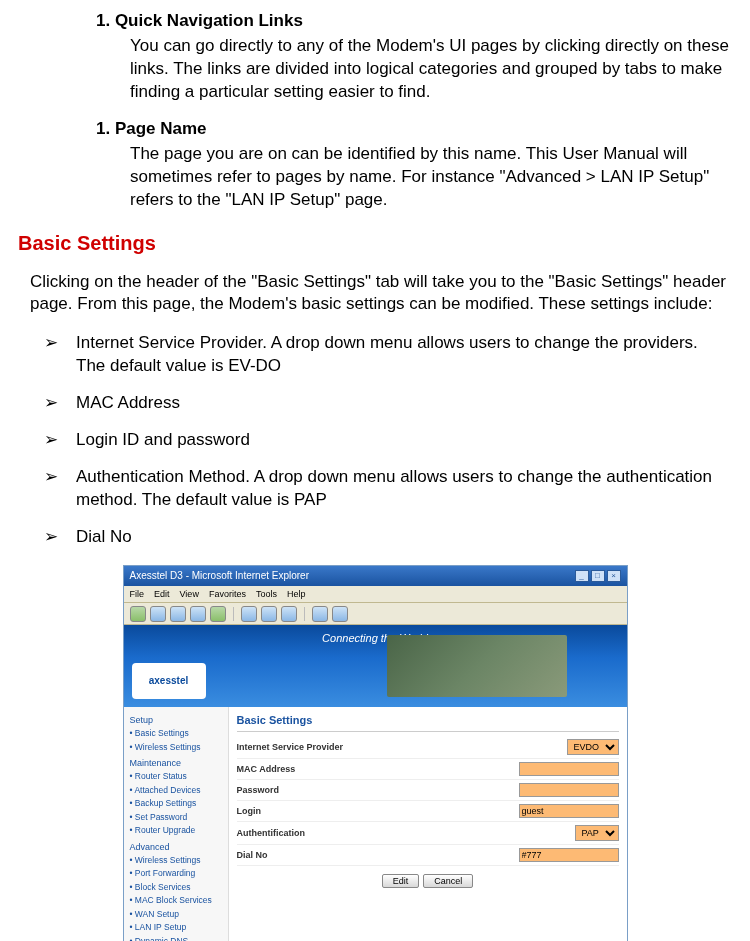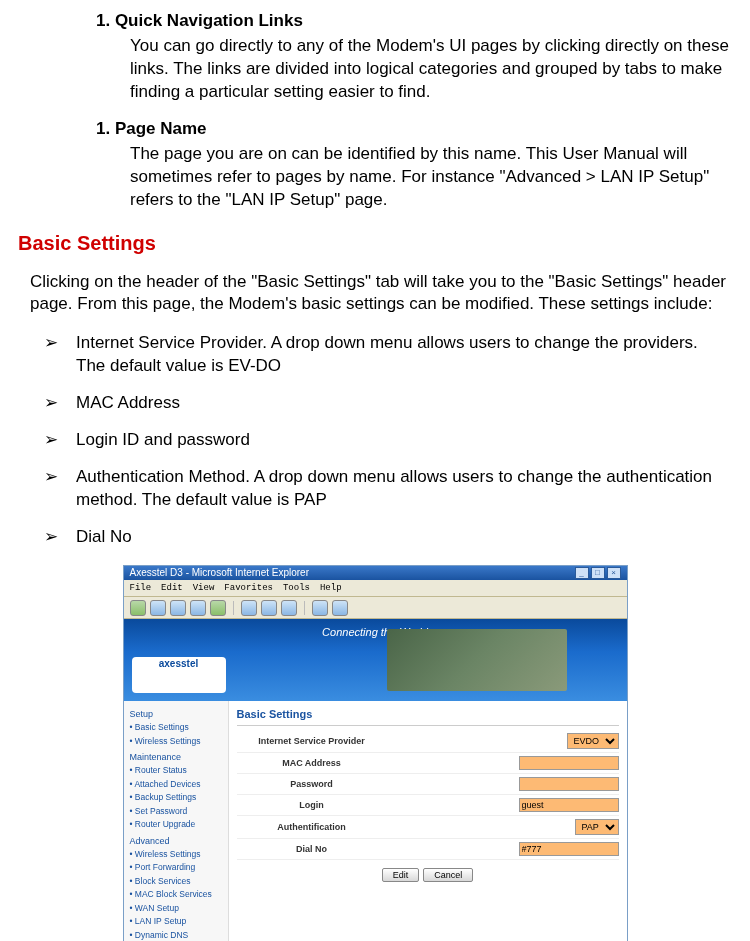--- a/index.html
+++ b/index.html
@@ -36,39 +36,39 @@
   font-family: Tahoma, Arial, sans-serif;
   background: #fff;
 }
 .titlebar {
   background: linear-gradient(to bottom, #3a78c9, #1a53a0);
   color: #fff;
   padding: 3px 6px;
   display: flex;
   justify-content: space-between;
   align-items: center;
-  height: 14px;
+  height: 20px;
 }
 .titlebar .wintitle { font-size: 10px; }
 .titlebar .winbtns { display: flex; gap: 2px; }
 .titlebar .winbtn {
   width: 14px; height: 12px;
   background: #cfe1f7;
   border: 1px solid #2a5a9a;
   display: flex; align-items: center; justify-content: center;
   font-size: 8px; color: #2a5a9a;
 }
 .menubar {
   background: #ece9d8;
   padding: 2px 6px;
   display: flex;
   gap: 10px;
   border-bottom: 1px solid #c0b890;
 }
-.menubar span { color: #000; font-family: Liberation Mono, monospace; }
+.menubar span { color: #000; }
 .toolbar {
   background: #ece9d8;
   padding: 3px 6px;
   display: flex;
   gap: 4px;
   align-items: center;
   border-bottom: 1px solid #c0b890;
   height: 22px;
 }
 .tool-icon {
@@ -91,24 +91,24 @@
   font-style: italic;
   position: absolute;
   top: 6px;
   left: 50%;
   transform: translateX(-50%);
 }
 .banner .logo {
   position: absolute;
   left: 8px;
   bottom: 8px;
-  width: 94px; height: 36px;
+  width: 74px; height: 36px;
   background: #fff;
   border-radius: 4px;
-  display:flex; flex-direction:column; align-items:center; 
+  display:flex; flex-direction:column; align-items:center; justify-content:center;
 }
 .banner .logo-text { color:#0a4a9c; font-weight:bold; font-size:10px; }
 .banner .photo {
   position: absolute;
   right: 60px;
   top: 10px;
   width: 180px; height: 62px;
   background: linear-gradient(135deg,#4a6548 0%, #6b8565 50%, #8a9a7a 100%);
   border-radius: 2px;
 }
@@ -121,21 +121,21 @@
 }
 .side-head { color:#1a53a0; font-weight:normal; font-size:9px; margin:3px 0 1px 0;}
 .side-link { color:#1a53a0; font-size:8.5px; padding:1px 0; }
 .side-link::before { content:"• "; color:#1a53a0; }
 .content {
   flex:1;
   padding: 6px 8px;
 }
 .content-title { color:#1a53a0; font-weight:bold; font-size:11px; margin-bottom:4px; border-bottom:1px solid #ccc; padding-bottom:3px;}
 .form-row { display:flex; align-items:center; padding:3px 0; border-bottom:1px solid #eee; }
-.form-row .lbl { width:150px; font-weight:bold; font-size:9px; color:#333;text-align:center; }
+.form-row .lbl { width:150px; font-weight:bold; font-size:9px; color:#333; }
 .form-row .fld { flex:1; text-align:right; }
 .form-row select, .form-row input[type=text] {
   font-size:9px; padding:1px 2px; border:1px solid #999; background:#fdba74;
 }
 .form-row input[type=text] { width:100px; text-align:left; }
 .btn-row { text-align:center; padding:8px 0 4px 0; }
 .btn-row button {
   font-size:9px; padding:1px 10px;
   border:1px solid #888; background:linear-gradient(#fff,#d8d8d8);
   border-radius:2px; margin:0 2px;

